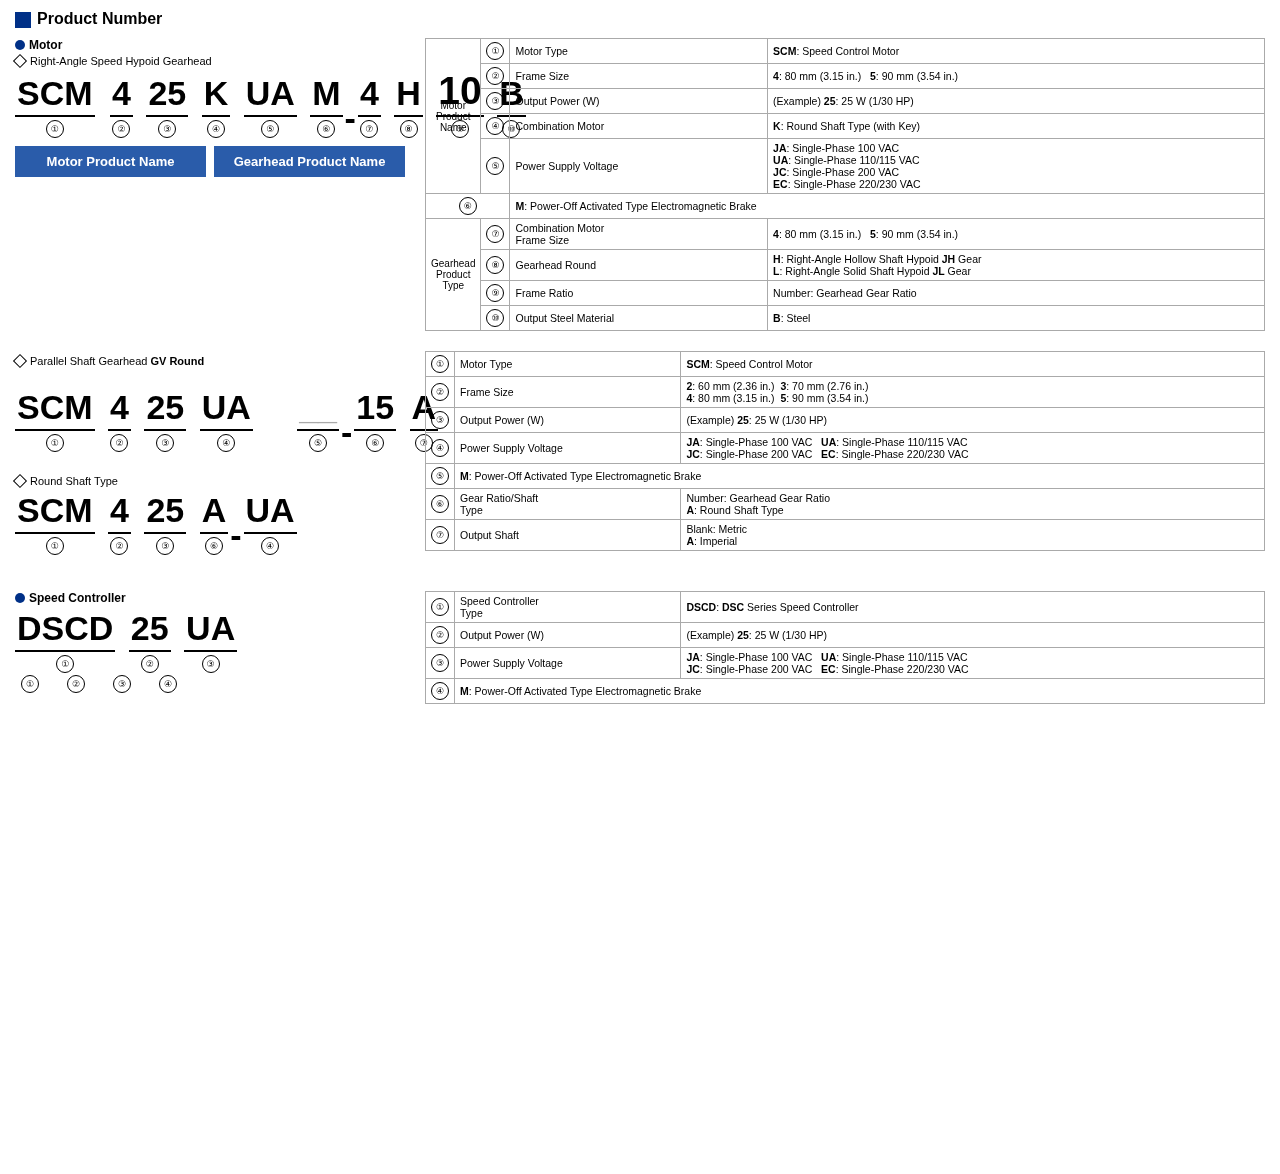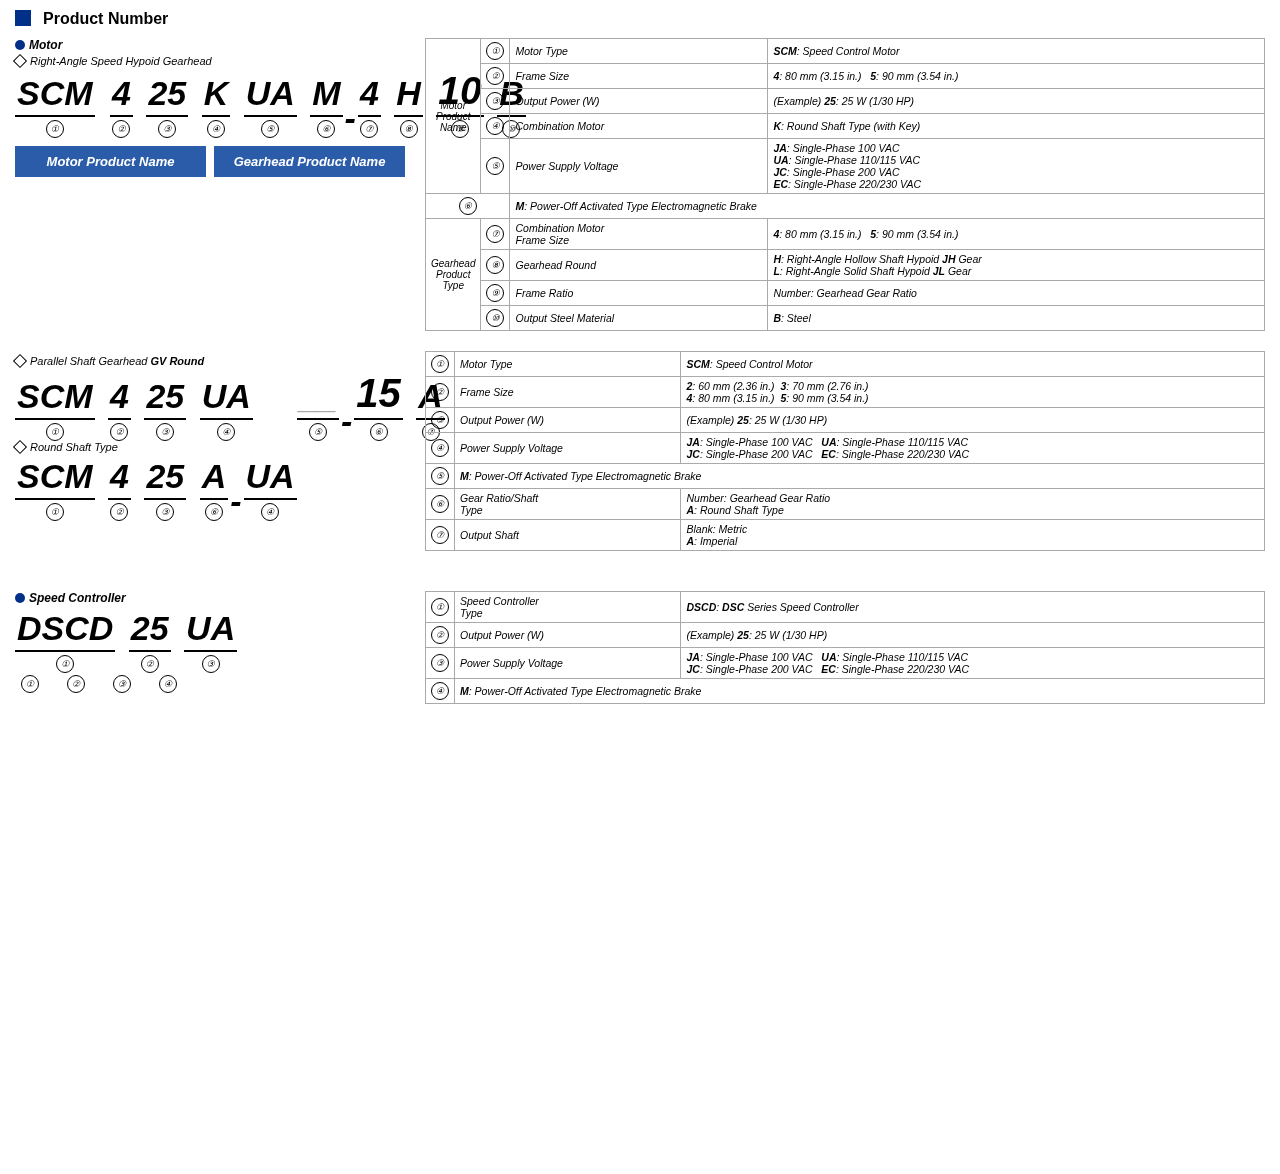--- a/index.html
+++ b/index.html
@@ -11,22 +11,22 @@
       width: 1280px;
       min-height: 1174px;
       padding: 10px 15px;
     }
 
     
     .section-title {
       font-size: 16px;
       font-weight: bold;
       display: flex;
-      align-items: flex-start;
-      gap: 12px;
+      align-items: flex-end;
+      gap: 6px;
       margin-bottom: 10px;
     }
     .section-title .blue-square {
       width: 16px;
       height: 16px;
       background: #003087;
       display: inline-block;
       flex-shrink: 0;
     }
 
@@ -90,21 +90,20 @@
       text-align: center;
       flex: 1;
     }
 
     
     .main-layout {
       display: flex;
       gap: 20px;
       align-items: flex-start;
       margin-bottom: 20px;
-      font-style: italic;
     }
     .left-col {
       width: 390px;
       flex-shrink: 0;
     }
     .right-col {
       flex: 1;
     }
 
     
@@ -131,21 +130,21 @@
     .info-table .num-col {
       width: 28px;
       text-align: center;
     }
 
     b { font-weight: bold; }
 
     
     .mt4 { margin-top: 4px; }
     .mt8 { margin-top: 8px; }
-    .mt16 { margin-top: 0; }
+    .mt16 { margin-top: 23px; }
     .mt20 { margin-top: 20px; }
 
     .product-line-wrapper {
       display: flex;
       align-items: flex-end;
       gap: 0px;
     }
 
     
     .group-block {
@@ -407,21 +406,21 @@
               <span class="ch" style="font-size:34px;font-weight:bold;padding:0 2px;color:#aaa;">__</span>
             </div>
           <div class="group-underline"></div>
           <div class="group-circle"><span class="circled">⑤</span></div>
         </div>
 
         <span style="font-size:34px;font-weight:bold;padding:0 2px;">-</span>
 
         <div class="group-block">
           <div class="chars-row">
-              <span class="ch" style="font-size:40px;font-weight:bold;padding:0 2px;">15</span>
+              <span class="ch" style="font-size:34px;font-weight:bold;padding:0 2px;margin-top:17px;">15</span>
             </div>
           <div class="group-underline"></div>
           <div class="group-circle"><span class="circled">⑥</span></div>
         </div>
         <span style="font-size:34px;font-weight:bold;padding:0 2px;">&nbsp;</span>
 
         <div class="group-block">
           <div class="chars-row">
               <span class="ch" style="font-size:34px;font-weight:bold;padding:0 2px;">A</span>
             </div>

